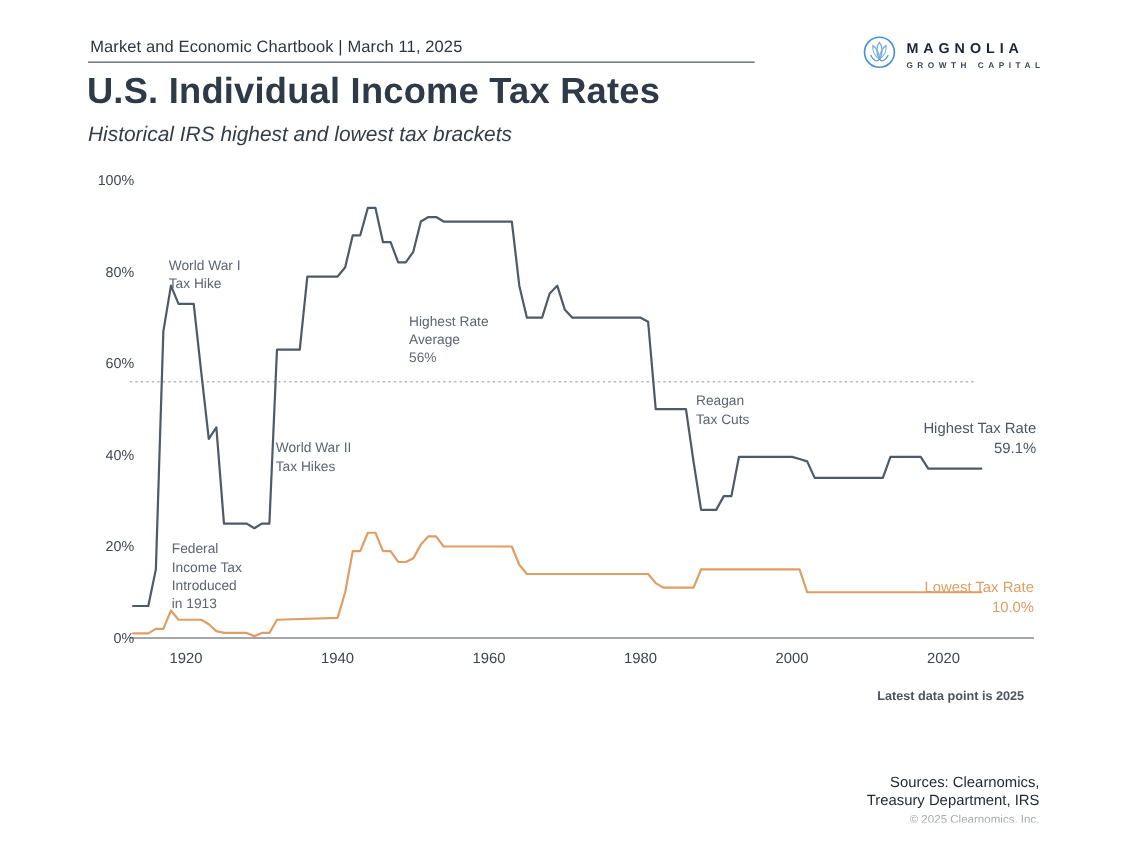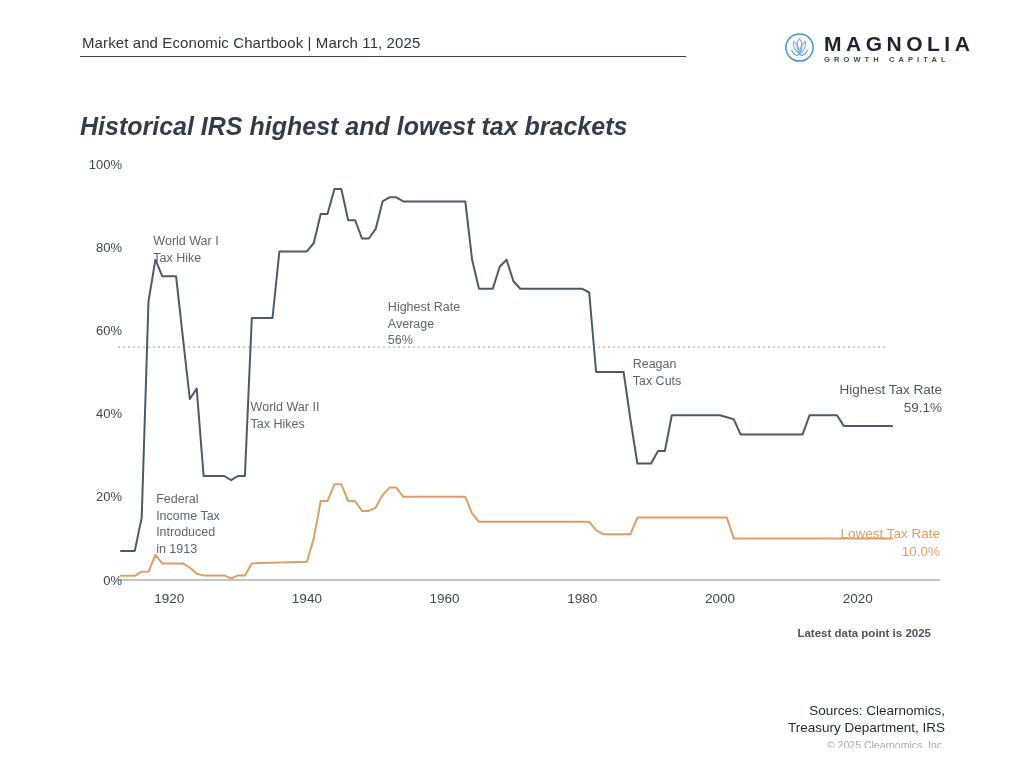--- a/index.html
+++ b/index.html
@@ -6,26 +6,26 @@
   body{font-family:"Liberation Sans","DejaVu Sans",sans-serif;}
   #page{position:relative;width:1024px;height:748px;background:#ffffff;overflow:hidden;}
 
   
   .chartbook-label{position:absolute;left:82px;top:34px;font-size:15px;color:#2c353f;letter-spacing:0.1px;}
   .header-rule{position:absolute;left:80px;top:56px;width:606px;height:0;border-top:1.6px solid #39424d;}
 
   
   .logo{position:absolute;left:784px;top:32px;display:flex;align-items:center;gap:9px;}
   .logo-text{display:flex;flex-direction:column;}
-  .logo-name{font-size:21px;font-weight:700;letter-spacing:4.5px;color:#1c2433;line-height:18px;}
+  .logo-name{font-size:13px;font-weight:700;letter-spacing:4.5px;color:#1c2433;line-height:18px;}
   .logo-tagline{font-size:7.5px;font-weight:700;letter-spacing:4.1px;color:#3d4754;line-height:10px;margin-top:2px;}
 
   
   .page-title{position:absolute;left:79px;top:64px;font-size:33px;font-weight:600;color:#2e3a47;letter-spacing:0.2px;}
-  .page-subtitle{position:absolute;left:80px;top:112px;font-size:25px;font-style:italic;font-weight:700;color:#323d4a;}
+  .page-subtitle{position:absolute;left:80px;top:112px;font-size:19px;font-style:italic;font-weight:400;color:#323d4a;}
 
   
   #chart-svg{position:absolute;left:0;top:0;}
   .annotation{position:absolute;font-size:12.5px;line-height:16.5px;color:#5d6571;white-space:pre-line;transform:translateX(-50%);}
   .series-label{position:absolute;font-size:13.5px;line-height:18px;text-align:right;white-space:pre-line;font-weight:500;}
   .series-label.highest{color:#4a5763;}
   .series-label.lowest{color:#dd9e63;margin-top:23px;}
 
   
   .latest-note{position:absolute;right:93px;top:627px;font-size:11.5px;font-weight:600;color:#4b535c;}
@@ -50,20 +50,21 @@
         <path d="M21.5 9.5 C22 14 20 19 15.5 21.5 C16 16.5 18 11.5 21.5 9.5 Z" fill="none" stroke="#7aaede" stroke-width="1.1"></path>
         <path d="M7.5 18 C10 23.5 14 24.8 15.5 21.5 M23.5 18 C21 23.5 17 24.8 15.5 21.5" fill="none" stroke="#5b9bd5" stroke-width="1.1"></path>
       </svg>
     </span>
     <span class="logo-text">
       <span class="logo-name">MAGNOLIA</span>
       <span class="logo-tagline">GROWTH CAPITAL</span>
     </span>
   </div>
 
+  <div class="page-title">U.S. Individual Income Tax Rates</div>
   <div class="page-subtitle">Historical IRS highest and lowest tax brackets</div>
 
   <svg id="chart-svg" width="1024" height="768" viewBox="0 0 1024 768">
       <line x1="118" y1="580" x2="940" y2="580" stroke="#848a92" stroke-width="1.2"></line>
       <text x="122" y="584.5" text-anchor="end" font-size="13" fill="#3e464f">0%</text>
       <text x="122" y="501.3" text-anchor="end" font-size="13" fill="#3e464f">20%</text>
       <text x="122" y="418.1" text-anchor="end" font-size="13" fill="#3e464f">40%</text>
       <text x="122" y="334.9" text-anchor="end" font-size="13" fill="#3e464f">60%</text>
       <text x="122" y="251.7" text-anchor="end" font-size="13" fill="#3e464f">80%</text>
       <text x="122" y="168.5" text-anchor="end" font-size="13" fill="#3e464f">100%</text>
@@ -73,21 +74,21 @@
       <text x="582.295" y="603" text-anchor="middle" font-size="13.5" fill="#3e464f">1980</text>
       <text x="719.995" y="603" text-anchor="middle" font-size="13.5" fill="#3e464f">2000</text>
       <text x="857.6949999999999" y="603" text-anchor="middle" font-size="13.5" fill="#3e464f">2020</text>
       <line x1="118" y1="347.03999999999996" x2="888" y2="347.03999999999996" stroke="#b4b4b1" stroke-width="1.3" stroke-dasharray="2 3"></line>
       <path d="M121.0 550.9 L134.8 550.9 L141.7 517.6 L148.5 301.3 L155.4 259.7 L162.3 276.3 L176.1 276.3 L183.0 338.7 L189.8 399.0 L196.7 388.6 L203.6 476.0 L224.3 476.0 L231.2 480.2 L238.0 476.0 L244.9 476.0 L251.8 317.9 L272.5 317.9 L279.4 251.4 L306.9 251.4 L313.8 243.0 L320.7 213.9 L327.5 213.9 L334.4 189.0 L341.3 189.0 L348.2 220.2 L355.1 220.2 L362.0 238.5 L368.9 238.5 L375.7 228.9 L382.6 201.4 L389.5 197.3 L396.4 197.3 L403.3 201.4 L465.3 201.4 L472.1 259.7 L479.0 288.8 L492.8 288.8 L499.7 266.8 L506.6 259.7 L513.4 281.3 L520.3 288.8 L582.3 288.8 L589.2 292.5 L596.1 372.0 L623.6 372.0 L630.5 419.8 L637.4 463.5 L651.1 463.5 L658.0 451.0 L664.9 451.0 L671.8 415.3 L720.0 415.3 L726.9 417.3 L733.8 419.4 L740.6 434.4 L802.6 434.4 L809.5 415.3 L837.0 415.3 L843.9 426.1 L892.1 426.1" fill="none" stroke="#4d5a68" stroke-width="2" stroke-linejoin="round" stroke-linecap="round"></path>
       <path d="M121.0 575.8 L134.8 575.8 L141.7 571.7 L148.5 571.7 L155.4 555.0 L162.3 563.4 L183.0 563.4 L189.8 567.5 L196.7 573.8 L203.6 575.4 L224.3 575.4 L231.2 578.3 L238.0 575.4 L244.9 575.4 L251.8 563.4 L306.9 561.7 L313.8 538.4 L320.7 501.0 L327.5 501.0 L334.4 484.3 L341.3 484.3 L348.2 501.0 L355.1 501.0 L362.0 510.9 L368.9 510.9 L375.7 507.6 L382.6 495.1 L389.5 487.6 L396.4 487.6 L403.3 496.8 L465.3 496.8 L472.1 513.4 L479.0 521.8 L589.2 521.8 L596.1 530.1 L603.0 534.2 L630.5 534.2 L637.4 517.6 L726.9 517.6 L733.8 538.4 L892.1 538.4" fill="none" stroke="#df9e63" stroke-width="2" stroke-linejoin="round" stroke-linecap="round"></path>
     </svg>
 
   <div class="annotation" style="left:186px;top:233px;">World War I
 Tax Hike</div>
-  <div class="annotation" style="left:408px;top:299px;margin-left:16px;">Highest Rate
+  <div class="annotation" style="left:408px;top:284px;">Highest Rate
 Average
 56%</div>
   <div class="annotation" style="left:285px;top:399px;">World War II
 Tax Hikes</div>
   <div class="annotation" style="left:657px;top:356px;">Reagan
 Tax Cuts</div>
   <div class="annotation" style="left:188px;top:491px;">Federal
 Income Tax
 Introduced
 in 1913</div>

